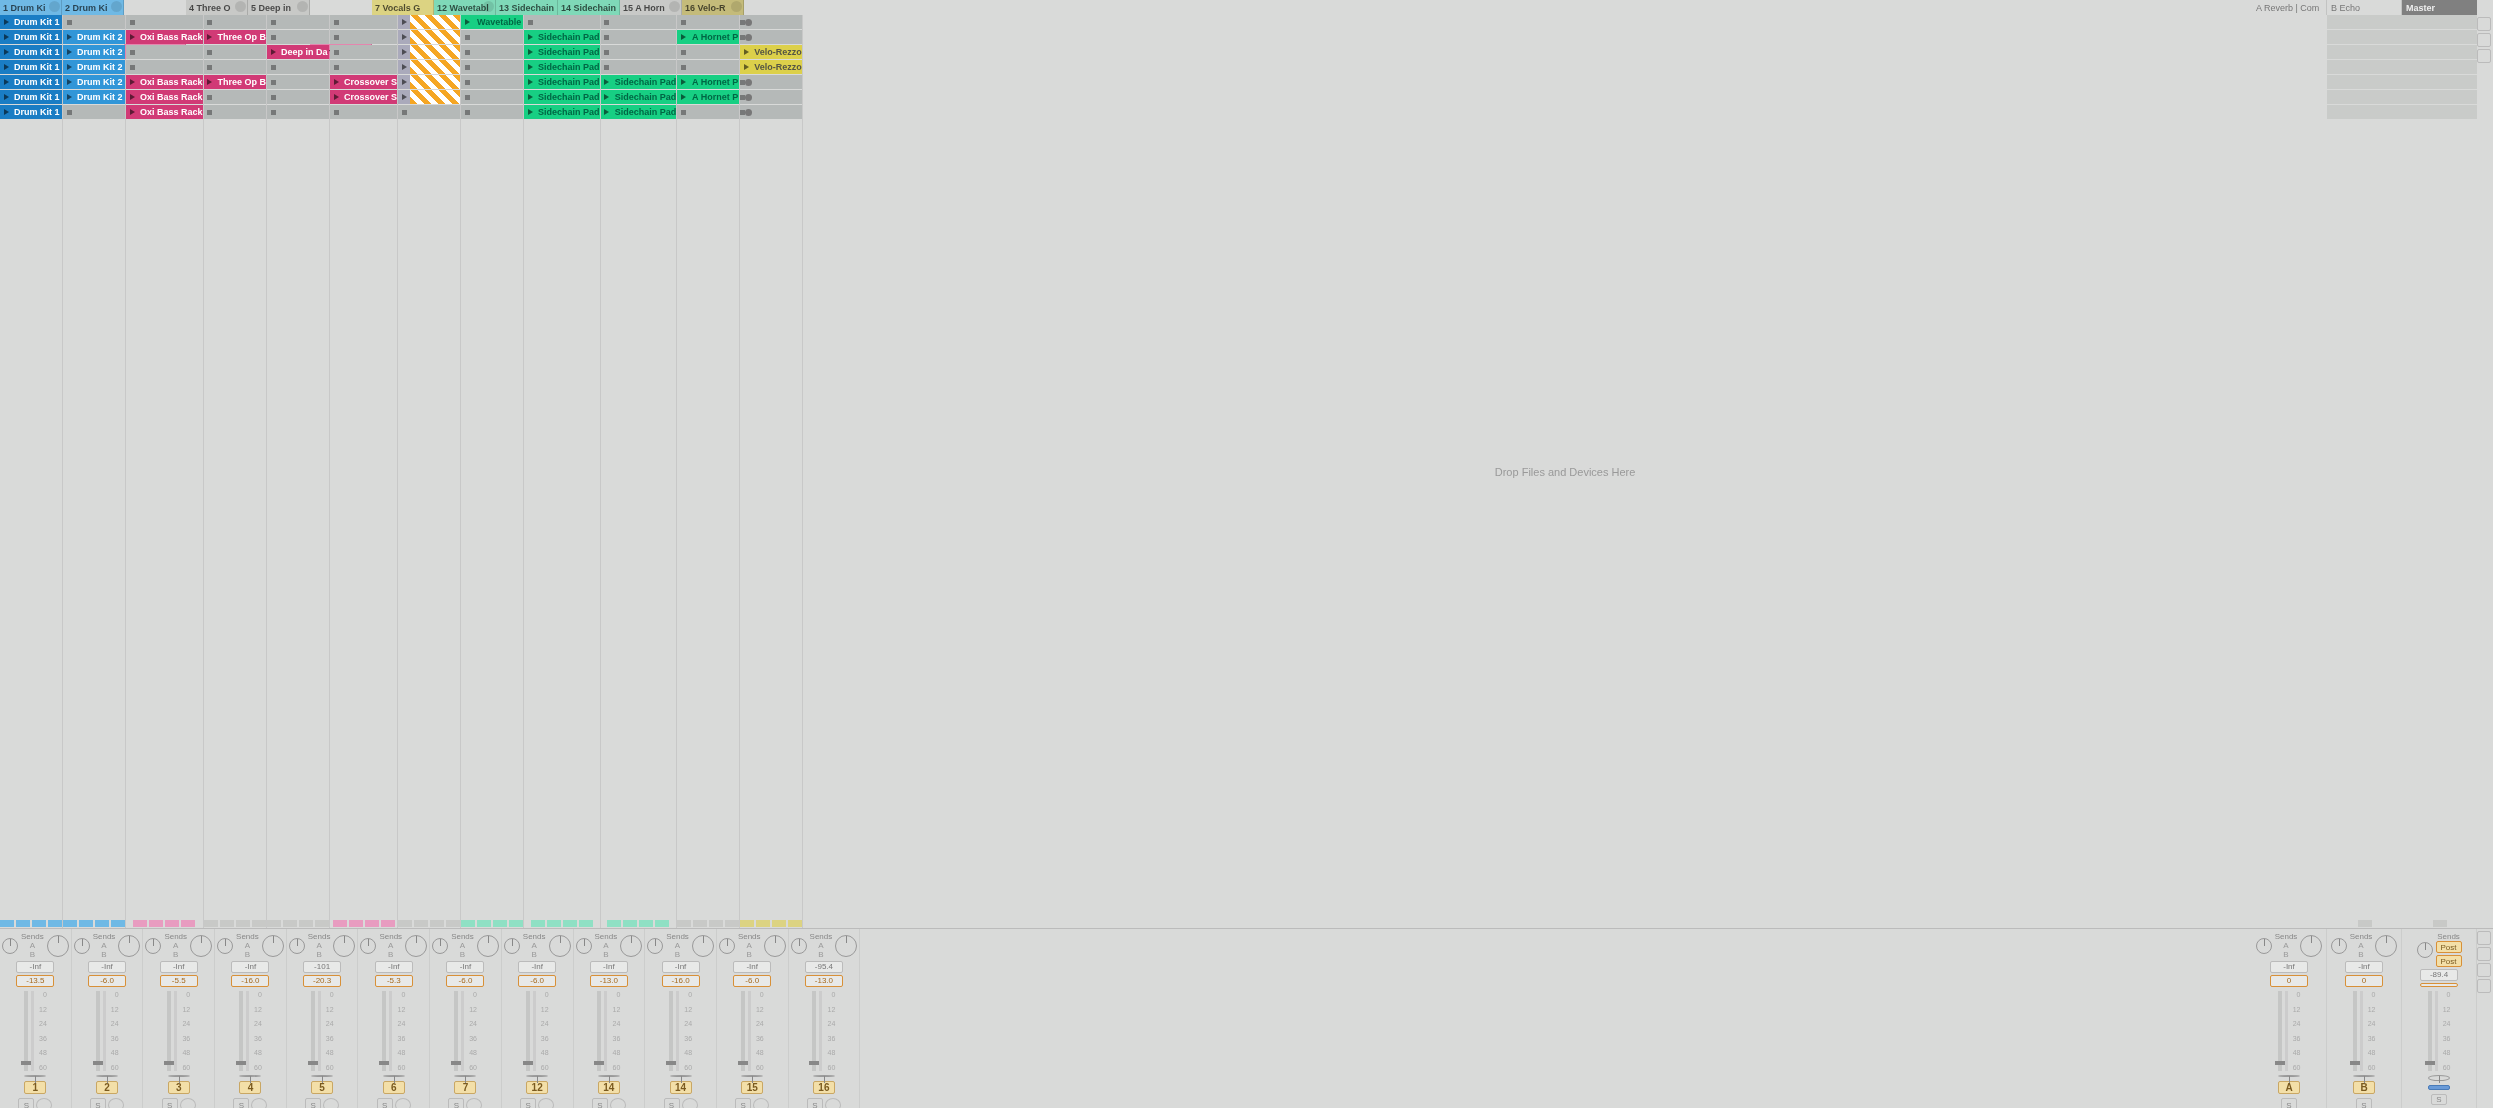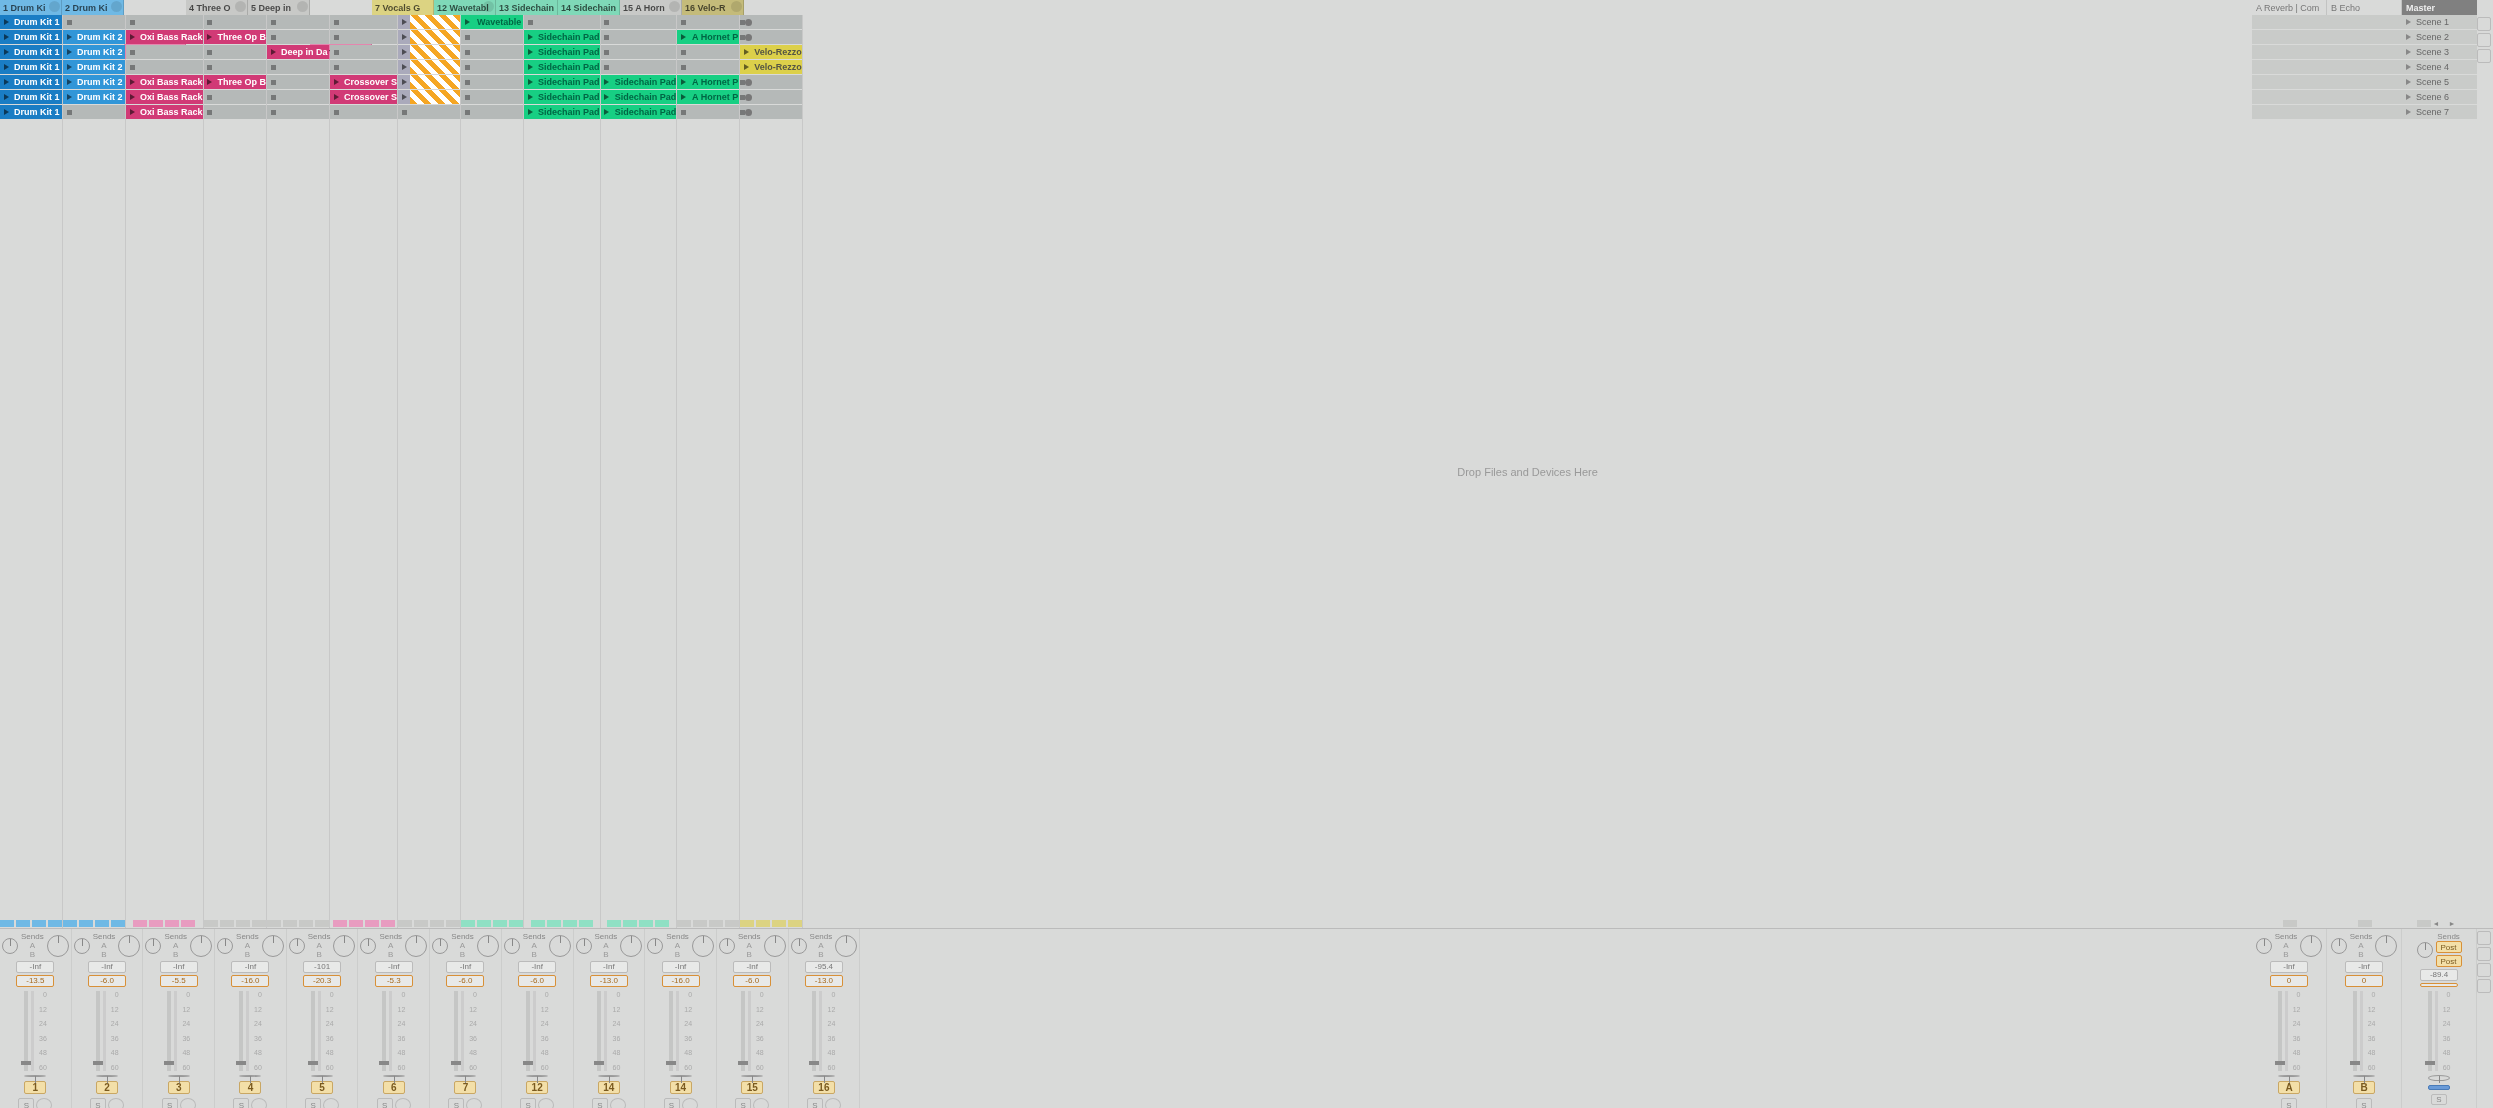--- a/index.html
+++ b/index.html
@@ -569,35 +569,20 @@
           <div class="clip-slot empty" style="background: rgb(201, 203, 201);"></div>
           <div class="clip-slot empty" style="background: rgb(201, 203, 201);"></div>
           <div class="clip-slot empty" style="background: rgb(201, 203, 201);"></div>
           <div class="clip-slot empty" style="background: rgb(201, 203, 201);"></div>
           <div class="clip-slot empty" style="background: rgb(201, 203, 201);"></div>
           <div style="flex: 1 1 0%;"></div>
           <div class="stop-row">
             <span style="background:#c8c9c7"></span>
           </div>
         </div>
-      <div class="scene-col" id="scene-col">
-          <div class="scene-slot">Scene 1</div>
-          <div class="scene-slot">Scene 2</div>
-          <div class="scene-slot">Scene 3</div>
-          <div class="scene-slot">Scene 4</div>
-          <div class="scene-slot">Scene 5</div>
-          <div class="scene-slot">Scene 6</div>
-          <div class="scene-slot">Scene 7</div>
-          <div style="flex: 1 1 0%;"></div>
-          <div class="stop-row" style="font-size: 7px; color: rgb(136, 136, 136);">
-            <span style="background:#c8c9c7"></span>
-            <span>◄</span>
-            <span>►</span>
-          </div>
-        </div>
       <div class="side-buttons">
         <div class="side-btn"></div>
         <div class="side-btn"></div>
         <div class="side-btn"></div>
       </div>
     </div>
   </div>
 
   <div class="mixer">
     <div id="mixer-channels" style="display:flex">

